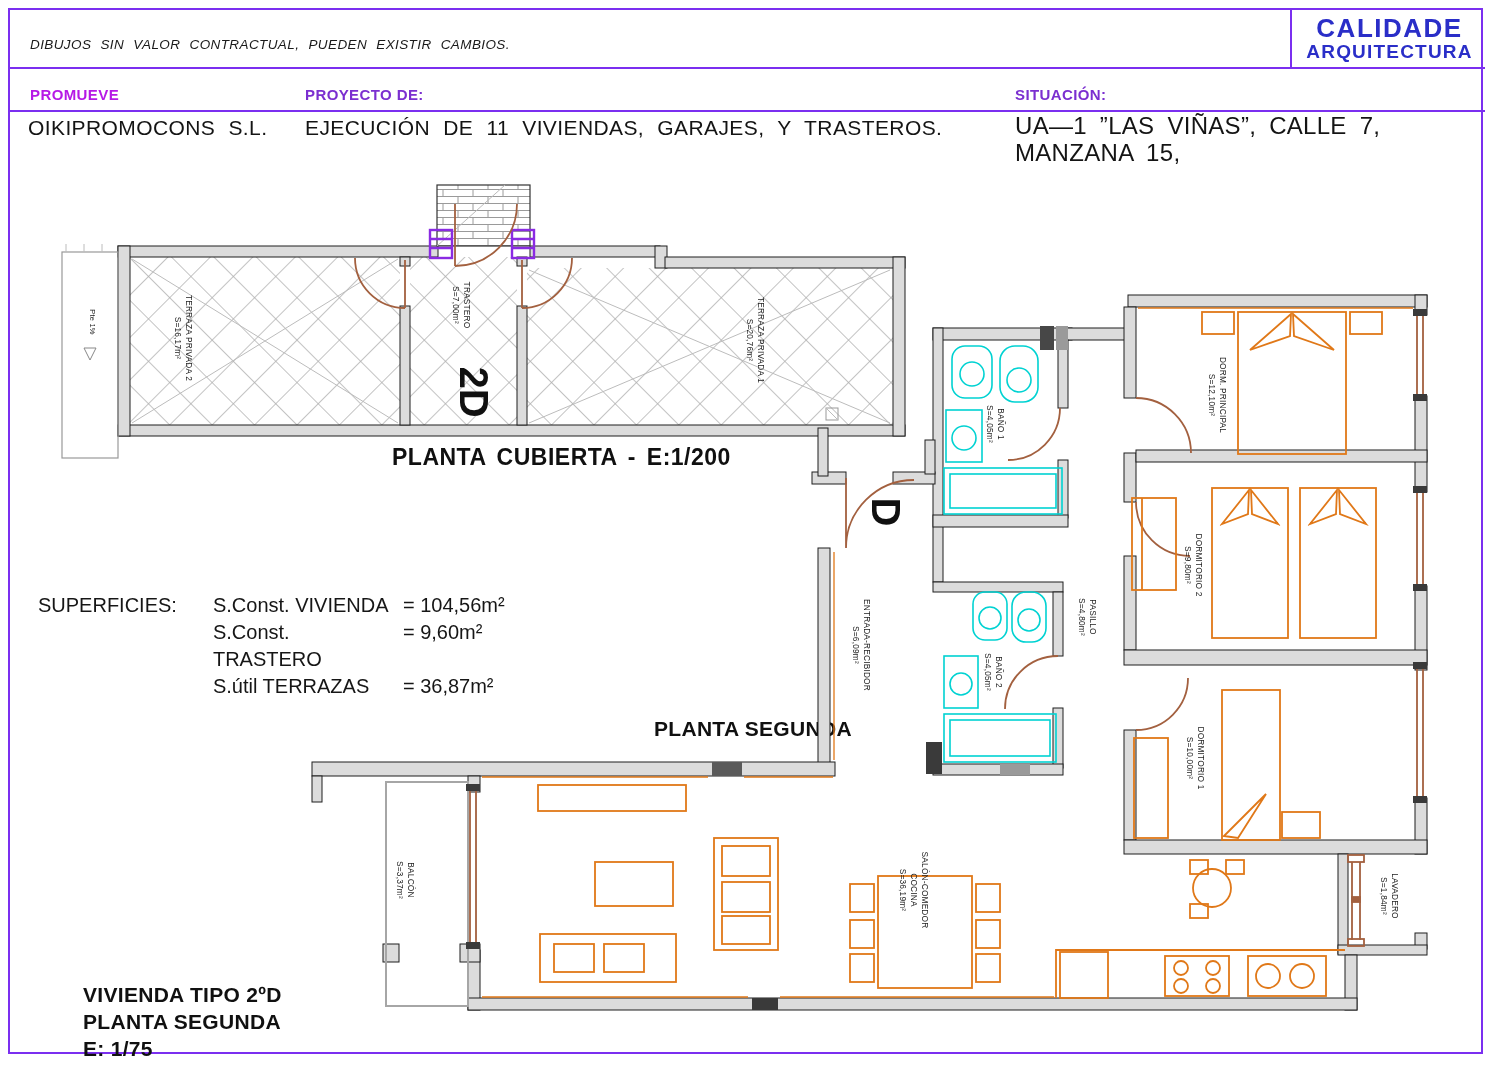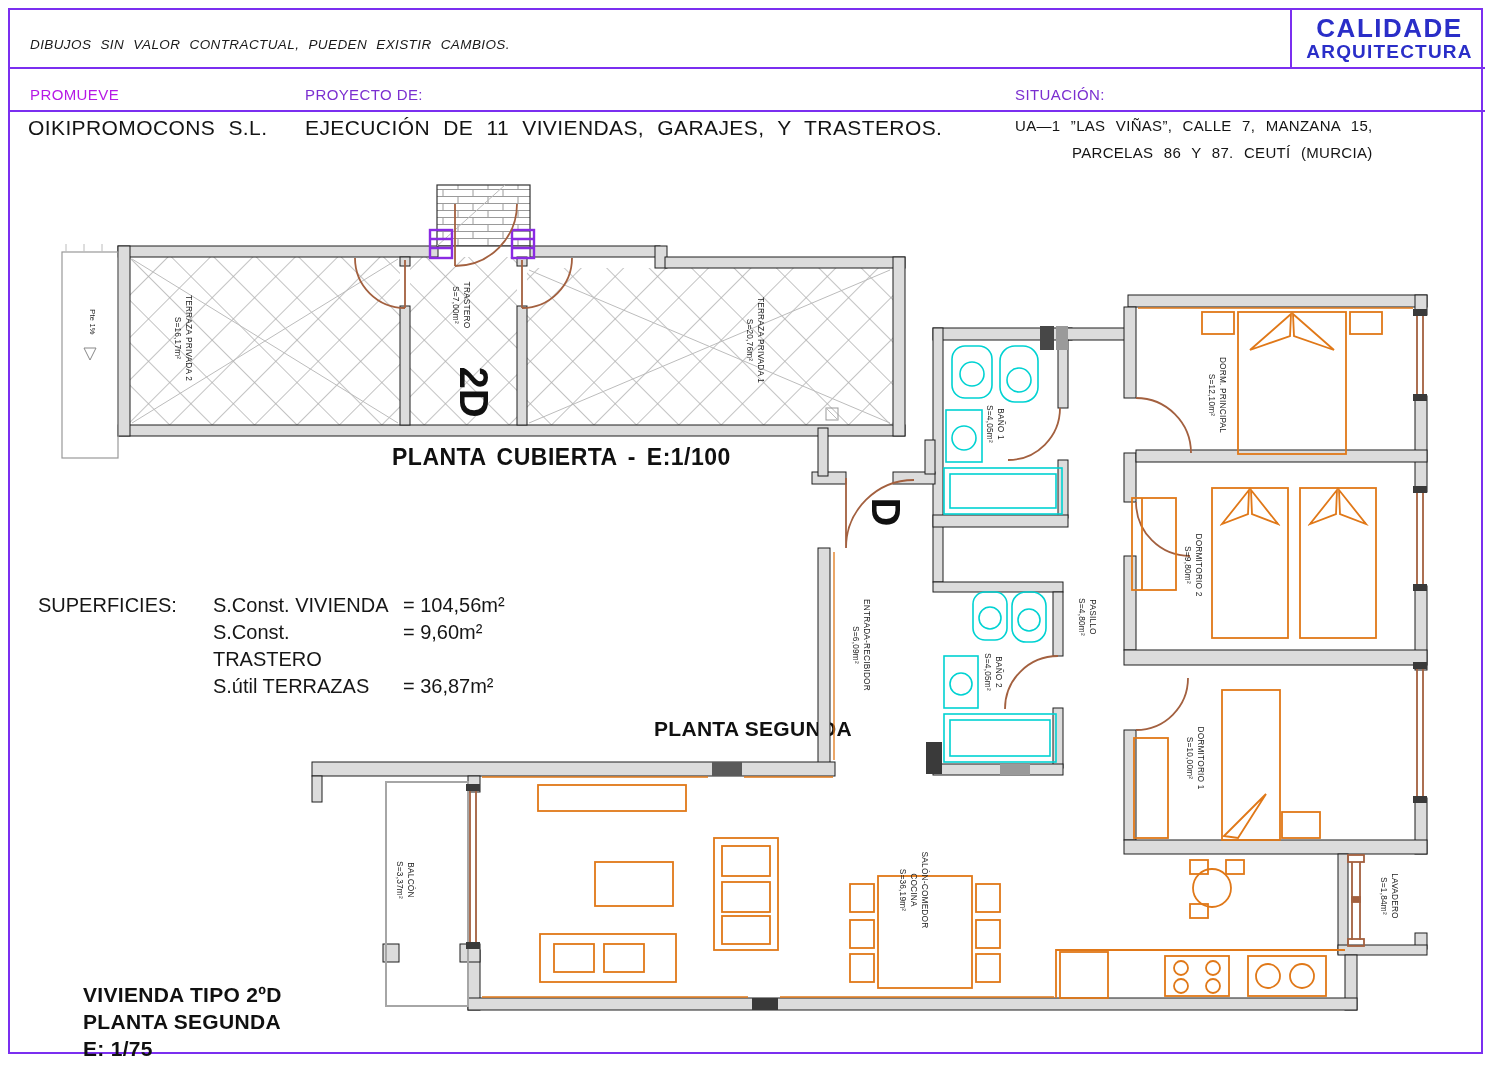--- a/index.html
+++ b/index.html
@@ -3,25 +3,25 @@
 <meta charset="utf-8">
 <style>
   html,body{margin:0;padding:0;background:#ffffff;}
   body{width:1500px;height:1065px;position:relative;overflow:hidden;
        font-family:"Liberation Sans",sans-serif;color:#161616;}
   .abs{position:absolute;}
   .frame{position:absolute;left:8px;top:8px;width:1475px;height:1046px;
          border:2px solid #7b2ff0;box-sizing:border-box;}
   .hline{position:absolute;left:8px;width:1477px;height:0;border-top:2px solid #7b2ff0;}
   .disclaimer{left:30px;top:37px;font-size:13.5px;letter-spacing:.4px;word-spacing:5px;color:#1a1a1a;font-style:italic;}
-  .lab{font-size:15px;letter-spacing:.4px;font-weight:400;}
+  .lab{font-size:15px;letter-spacing:.4px;font-weight:700;}
   .magenta{color:#b619e6;}
   .purple{color:#7b2fd0;}
   .val{font-size:21px;letter-spacing:.4px;word-spacing:7px;color:#141414;}
-  .sit{font-size:15px;line-height:27px;letter-spacing:.3px;word-spacing:6px;text-align:right;}
+  .sit{font-size:24px;line-height:27px;letter-spacing:.3px;word-spacing:6px;}
   .logo{left:1290px;top:10px;width:195px;height:57px;border-left:2px solid #7b2ff0;
         display:flex;flex-direction:column;justify-content:center;align-items:center;text-align:right;}
   .logo1{font-size:26px;font-weight:700;color:#2a2ec8;letter-spacing:1.5px;line-height:27px;}
   .logo2{font-size:19px;font-weight:700;color:#2a2ec8;letter-spacing:1.2px;line-height:20px;}
   .sup-wrap{position:absolute;left:38px;top:592px;display:flex;gap:36px;font-size:20px;}
   .sup-label{line-height:27px;}
   .sup-rows{display:flex;flex-direction:column;}
   .sup-row{display:flex;line-height:27px;}
   .sup-name{display:inline-block;width:190px;}
   .cap1{left:392px;top:444px;font-size:23px;font-weight:700;letter-spacing:.5px;word-spacing:4px;color:#101010;}
@@ -57,42 +57,41 @@
   </div>
 
   <div class="abs lab magenta" style="left:30px;top:86px">PROMUEVE</div>
   <div class="abs lab purple" style="left:305px;top:86px">PROYECTO DE:</div>
   <div class="abs lab purple" style="left:1015px;top:86px">SITUACIÓN:</div>
 
   <div class="abs val" style="left:28px;top:116px">OIKIPROMOCONS S.L.</div>
   <div class="abs val" style="left:305px;top:116px">EJECUCIÓN DE 11 VIVIENDAS, GARAJES, Y TRASTEROS.</div>
   <div class="abs val sit" style="left:1015px;top:112px">
     <div>UA—1 ”LAS VIÑAS”, CALLE 7, MANZANA 15,</div>
-    <div>PARCELAS 86 Y 87. CEUTÍ (MURCIA)</div>
   </div>
 
   <div class="sup-wrap">
     <span class="sup-label">SUPERFICIES:</span>
     <div class="sup-rows">
       <div class="sup-row">
         <span class="sup-name">S.Const. VIVIENDA</span>
         <span>= 104,56m²</span>
       </div>
       <div class="sup-row">
         <span class="sup-name">S.Const. TRASTERO</span>
         <span>= 9,60m²</span>
       </div>
       <div class="sup-row">
         <span class="sup-name">S.útil TERRAZAS</span>
         <span>= 36,87m²</span>
       </div>
     </div>
   </div>
 
-  <div class="abs cap1">PLANTA CUBIERTA  -  E:1/100</div>
+  <div class="abs cap1">PLANTA CUBIERTA  -  E:1/200</div>
   <div class="abs cap2">PLANTA SEGUNDA</div>
 
   <div class="abs title">
     <div>VIVIENDA TIPO 2ºD</div>
     <div>PLANTA SEGUNDA</div>
     <div>E: 1/75</div>
   </div>
 
   <svg class="plan" width="1500" height="1065" viewBox="0 0 1500 1065">
     <defs>

